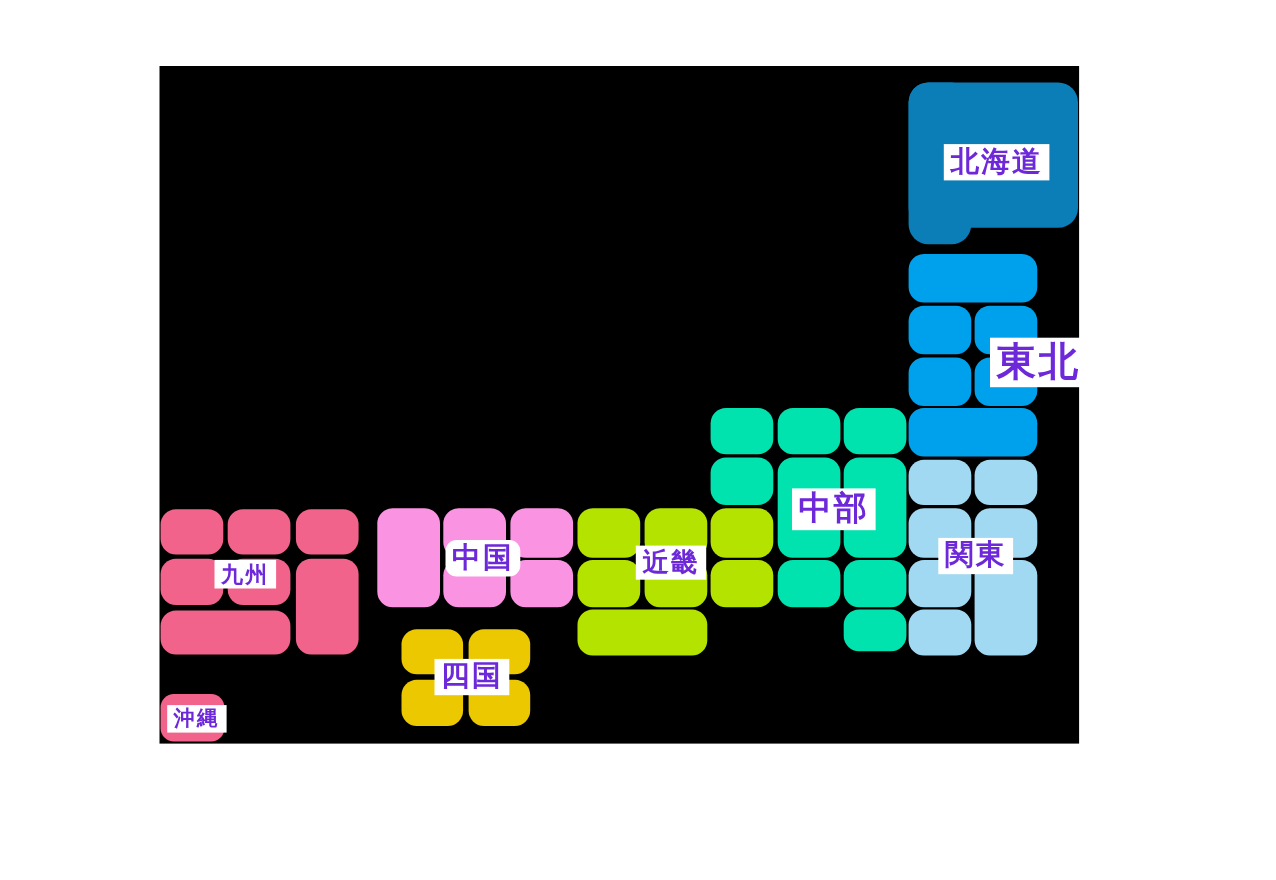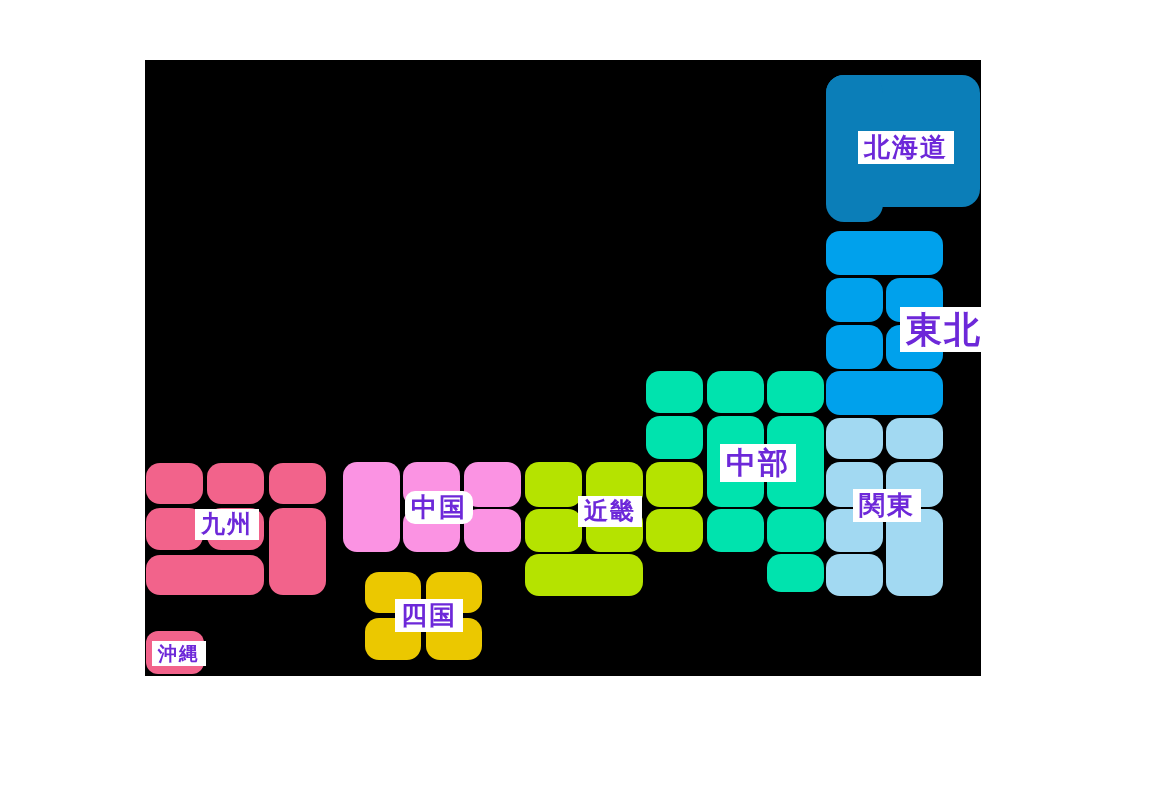--- a/index.html
+++ b/index.html
@@ -82,20 +82,20 @@
         <div class="region-label" style="left: 395px; top: 599px; font-size: 26px;">四国</div>
       </div>
       <div>
         <div class="block" style="left: 146px; top: 463px; width: 57px; height: 41px; background: rgb(242, 99, 139);"></div>
         <div class="block" style="left: 207px; top: 463px; width: 57px; height: 41px; background: rgb(242, 99, 139);"></div>
         <div class="block" style="left: 269px; top: 463px; width: 57px; height: 41px; background: rgb(242, 99, 139);"></div>
         <div class="block" style="left: 146px; top: 508px; width: 57px; height: 42px; background: rgb(242, 99, 139);"></div>
         <div class="block" style="left: 207px; top: 508px; width: 57px; height: 42px; background: rgb(242, 99, 139);"></div>
         <div class="block" style="left: 269px; top: 508px; width: 57px; height: 87px; background: rgb(242, 99, 139);"></div>
         <div class="block" style="left: 146px; top: 555px; width: 118px; height: 40px; background: rgb(242, 99, 139);"></div>
-        <div class="region-label" style="left: 195px; top: 509px; font-size: 24px;">九州</div>
+        <div class="region-label" style="left: 195px; top: 509px; font-size: 20px;">九州</div>
       </div>
       <div>
         <div class="block" style="left: 146px; top: 631px; width: 58px; height: 43px; border-radius: 12px; background: rgb(242, 99, 139);"></div>
         <div class="region-label" style="left: 152px; top: 641px; font-size: 19px;">沖縄</div>
       </div>
     </div>
 </div>
 
 </body></html>

